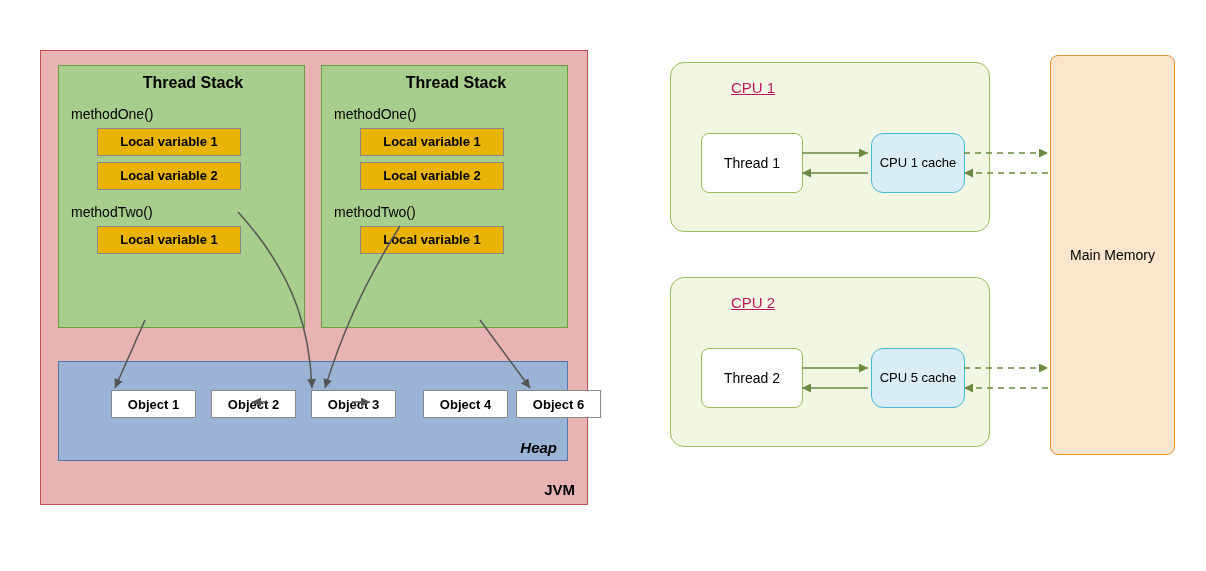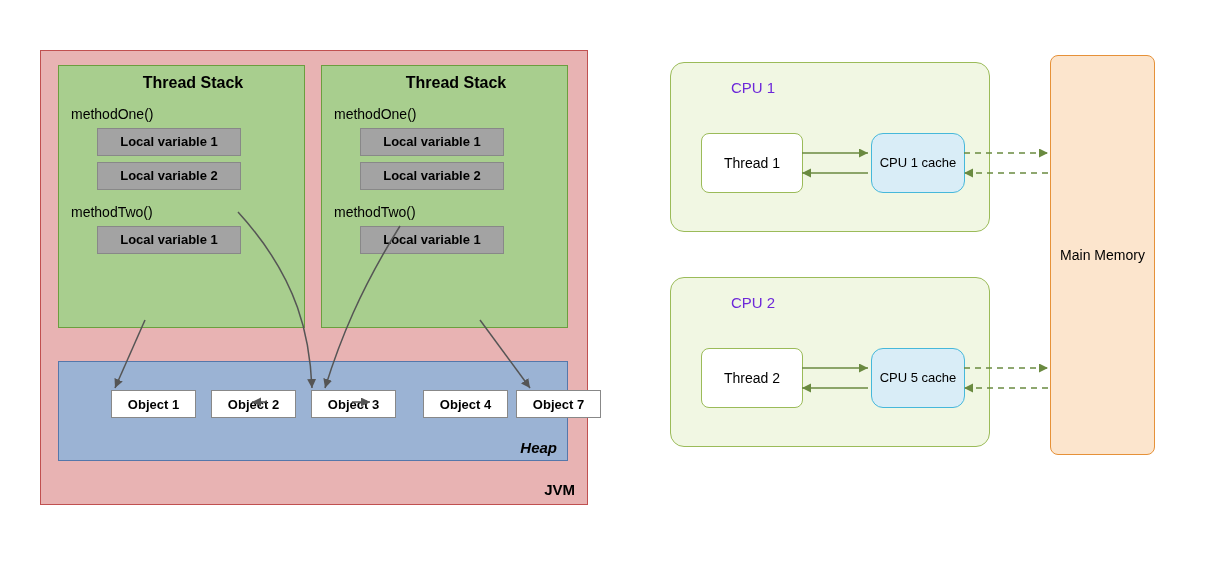--- a/index.html
+++ b/index.html
@@ -48,21 +48,21 @@
     font-size: 16px;
     margin-top: 8px;
     margin-left: 23px;
   }
   .method-label {
     font-weight: normal;
     font-size: 14px;
     margin: 14px 0 4px 12px;
   }
   .lv {
-    background: #a3a3a3;
+    background: #eab308;
     border: 1px solid #888;
     width: 142px;
     height: 26px;
     line-height: 26px;
     font-size: 13px;
     font-weight: bold;
     text-align: center;
     margin: 6px 0 0 38px;
   }
   .heap {
@@ -102,21 +102,22 @@
     height: 170px;
     left: 670px;
   }
   .cpu1 { top: 62px; }
   .cpu2 { top: 277px; }
   .cpu-title {
     position: absolute;
     top: 16px;
     left: 60px;
     font-size: 15px;
-    color: #6d28d9;
+    color: #be185d;
+    text-decoration: underline;
   }
   .thread-box {
     position: absolute;
     background: #fff;
     border: 1.5px solid #9bbb59;
     border-radius: 8px;
     width: 100px;
     height: 58px;
     left: 30px;
     top: 70px;
@@ -138,21 +139,21 @@
     align-items: center;
     justify-content: center;
     font-size: 13px;
     text-align: center;
     line-height: 1.3;
   }
   .memory {
     background: #fce5cd;
     border: 1.5px solid #e69138;
     border-radius: 8px;
-    width: 105px;
+    width: 125px;
     height: 400px;
     left: 1050px;
     top: 55px;
     display: flex;
     align-items: center;
     justify-content: center;
     text-align: center;
     font-size: 14px;
   }
   svg.arrows {
@@ -187,21 +188,21 @@
     <div class="method-label">methodTwo()</div>
     <div class="lv">Local variable 1</div>
   </div>
 
   <div class="box heap">
     <div class="heap-label">Heap</div>
     <div class="box obj" style="left:10px">Object 1</div>
     <div class="box obj" style="left:110px">Object 2</div>
     <div class="box obj" style="left:210px">Object 3</div>
     <div class="box obj" style="left:322px">Object 4</div>
-    <div class="box obj" style="left:415px">Object 7</div>
+    <div class="box obj" style="left:415px">Object 6</div>
   </div>
 </div>
 
 <div class="box cpu cpu1">
   <div class="cpu-title">CPU 1</div>
   <div class="thread-box">Thread 1</div>
   <div class="cache-box">CPU 1 cache</div>
 </div>
 <div class="box cpu cpu2">
   <div class="cpu-title">CPU 2</div>

